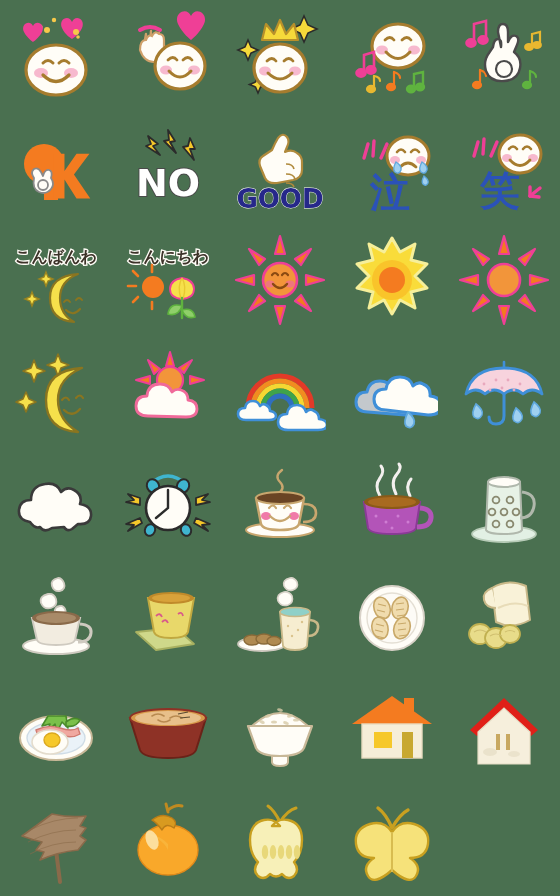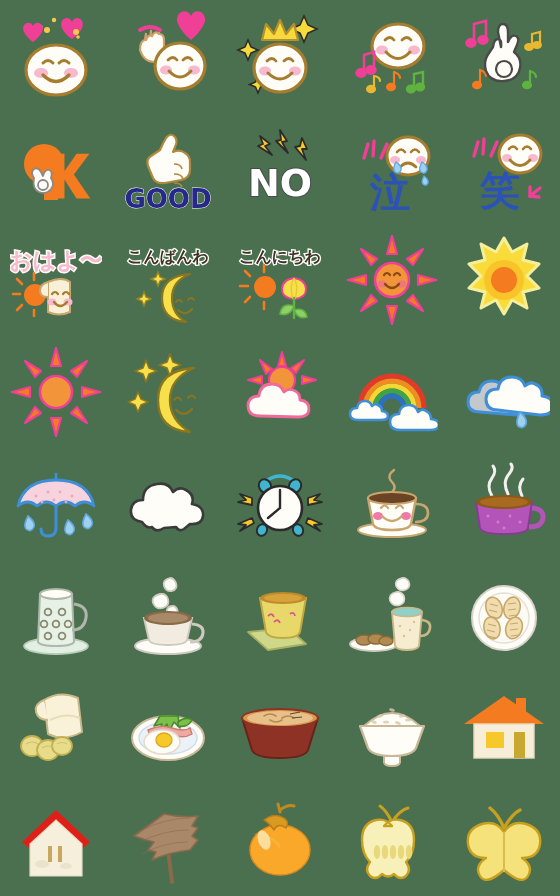--- a/index.html
+++ b/index.html
@@ -179,39 +179,39 @@
         <g fill="#fffdf7" stroke="#8a8a8a" stroke-width="1.8" stroke-linejoin="round">
           <path d="M24 56 q-4-6 0-9 q4-2 7 3 l2 4 q2-7 6-6 q4 1 2 8 q4 6 0 11 q-5 6-12 3 q-7-3-5-14z"></path>
         </g>
         <circle cx="33" cy="63" r="5" fill="none" stroke="#8a8a8a" stroke-width="1.8"></circle>
         <text class="jp" x="8" y="86" font-size="0">OK</text>
       </svg>
 
     </div>
   </div>
 
-  <div class="cell" title="GOOD">
-    <div class="art">
-      <svg viewBox="0 0 92 92">
-        <path d="M44 16 q5-6 9-1 q3 4 0 10 l-2 5 q7-3 12 1 q5 3 5 9 l0 8 q0 8-9 10 l-16 3 q-9 1-12-5 l-5-12 q-2-7 3-10 l9-6 q3-7 6-12z" fill="#fffdf7" stroke="#b08a3c" stroke-width="2.2" stroke-linejoin="round"></path>
-        <path d="M52 42 q7 0 8 5 M52 52 q8 0 9 5 M52 61 q7 0 8 4" stroke="#b08a3c" stroke-width="1.6" fill="none"></path>
-        <text class="jp" x="46" y="86" text-anchor="middle" font-size="26" font-weight="bold" fill="#26288a" stroke="#fffdf7" stroke-width="0.8" paint-order="stroke">GOOD</text>
-      </svg>
-    </div>
-  </div>
-
   <div class="cell" title="NO">
     <div class="art">
       <svg viewBox="0 0 92 92">
         <g fill="#f6c82a" stroke="#2b2b2b" stroke-width="1.8" stroke-linejoin="round">
           <path d="M26 14 l10 8 -5 2 7 9 -14-9 5-2z"></path>
           <path d="M46 8 l7 11 -5 1 6 11 -12-12 5-1z"></path>
           <path d="M68 16 l5 11 -5 0 4 11 -11-13 5-1z"></path>
         </g>
         <text class="jp" x="46" y="74" text-anchor="middle" font-size="38" font-weight="bold" fill="#ffffff" stroke="#4a4a4a" stroke-width="2" paint-order="stroke">NO</text>
+      </svg>
+    </div>
+  </div>
+
+  <div class="cell" title="GOOD">
+    <div class="art">
+      <svg viewBox="0 0 92 92">
+        <path d="M44 16 q5-6 9-1 q3 4 0 10 l-2 5 q7-3 12 1 q5 3 5 9 l0 8 q0 8-9 10 l-16 3 q-9 1-12-5 l-5-12 q-2-7 3-10 l9-6 q3-7 6-12z" fill="#fffdf7" stroke="#b08a3c" stroke-width="2.2" stroke-linejoin="round"></path>
+        <path d="M52 42 q7 0 8 5 M52 52 q8 0 9 5 M52 61 q7 0 8 4" stroke="#b08a3c" stroke-width="1.6" fill="none"></path>
+        <text class="jp" x="46" y="86" text-anchor="middle" font-size="26" font-weight="bold" fill="#26288a" stroke="#fffdf7" stroke-width="0.8" paint-order="stroke">GOOD</text>
       </svg>
     </div>
   </div>
 
   <div class="cell" title="Cry kanji">
     <div class="art">
       <svg viewBox="0 0 92 92">
         <g stroke="#ef3f96" stroke-width="3.4" fill="none" stroke-linecap="round">
           <path d="M18 36 l4-14"></path>
             <path d="M27 34 l1-15"></path>
@@ -248,41 +248,20 @@
         <ellipse cx="49" cy="36" rx="5" ry="4" fill="#f7b9ce"></ellipse>
           <ellipse cx="75" cy="36" rx="5" ry="4" fill="#f7b9ce"></ellipse>
         <path d="M51 27 q4-5 8 0" stroke="#a67c2e" stroke-width="2.6" fill="none" stroke-linecap="round"></path>
         <path d="M65 27 q4-5 8 0" stroke="#a67c2e" stroke-width="2.6" fill="none" stroke-linecap="round"></path>
         <path d="M52 38 q10 11 20 0" stroke="#a67c2e" stroke-width="2.8" fill="none" stroke-linecap="round"></path>
         <text class="jp" x="42" y="82" text-anchor="middle" font-size="40" font-weight="bold" fill="#2b52b8">笑</text>
       </svg>
     </div>
   </div>
 
-  <div class="cell" title="Good morning">
-    <div class="art">
-      <svg viewBox="0 0 92 92">
-        <text class="jp" x="46" y="34" text-anchor="middle" font-size="23" font-weight="bold" fill="#f7b9ce" stroke="#fffdf7" stroke-width="3" paint-order="stroke">おはよ〜</text>
-        <g stroke="#f47b20" stroke-width="2.6" stroke-linecap="round">
-          <path d="M10 60 l-7 0"></path>
-            <path d="M12 50 l-5-5"></path>
-            <path d="M24 46 l0-7"></path>
-            <path d="M12 71 l-5 5"></path>
-            <path d="M24 76 l0 6"></path>
-        </g>
-        <circle cx="25" cy="61" r="11" fill="#f47b20"></circle>
-        <path d="M38 48 q14-6 22 0 l0 30 q-11 5-22 0z" fill="#f9f0d8" stroke="#c8a66e" stroke-width="2"></path>
-        <path d="M38 48 q-8 2-8 9 q0 6 8 6" fill="#f9f0d8" stroke="#c8a66e" stroke-width="2"></path>
-        <ellipse cx="42" cy="68" rx="4.5" ry="3.5" fill="#f7b9ce"></ellipse>
-          <ellipse cx="58" cy="68" rx="4.5" ry="3.5" fill="#f7b9ce"></ellipse>
-        <path d="M42 60 q3-4 6 0 M53 60 q3-4 6 0" stroke="#a67c2e" stroke-width="2.2" fill="none" stroke-linecap="round"></path>
-        <path d="M44 68 q6 8 13 0" stroke="#a67c2e" stroke-width="2.4" fill="none" stroke-linecap="round"></path>
-      </svg>
-    </div>
-  </div>
 
   <div class="cell" title="Good evening">
     <div class="art">
       <svg viewBox="0 0 92 92">
         <text class="jp" x="46" y="28" text-anchor="middle" font-size="16" font-weight="bold" fill="#3c3228" stroke="#fffdf7" stroke-width="2.6" paint-order="stroke">こんばんわ</text>
         <g fill="#f6e04b" stroke="#9a8420" stroke-width="1.4">
           <path d="M36 38 l2 5 5 2 -5 2 -2 5 -2-5 -5-2 5-2z"></path>
           <path d="M22 58 l2 5 5 2 -5 2 -2 5 -2-5 -5-2 5-2z"></path>
         </g>
         <path d="M68 40 q-28 2-28 24 q0 22 24 24 q-14-8-14-24 q0-17 18-24z" fill="#f6e04b" stroke="#8a7520" stroke-width="2.2" stroke-linejoin="round"></path>

